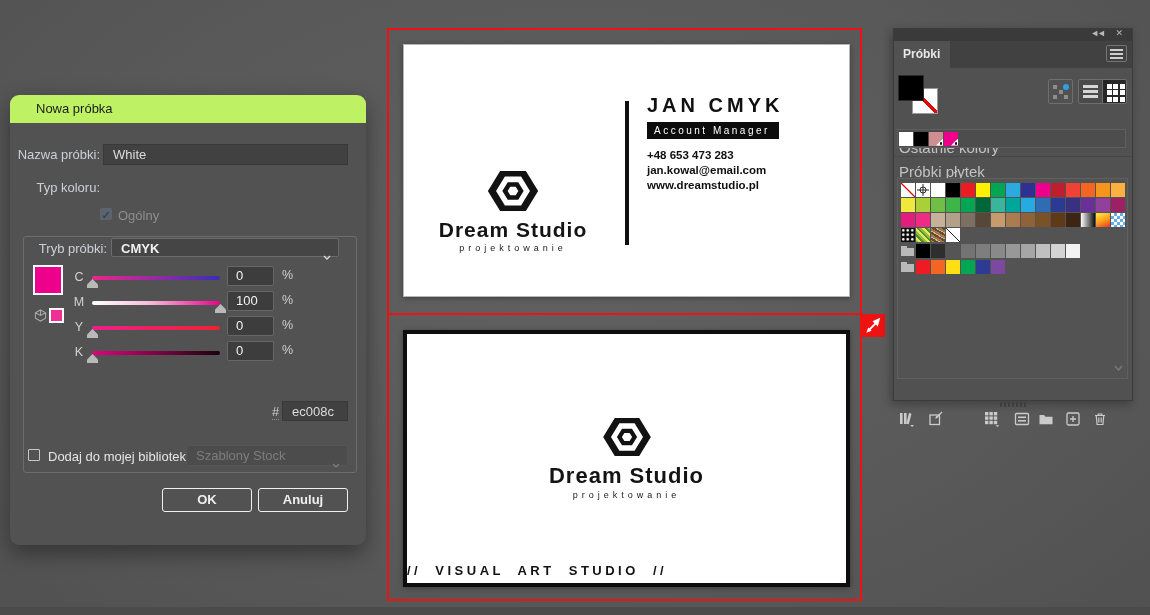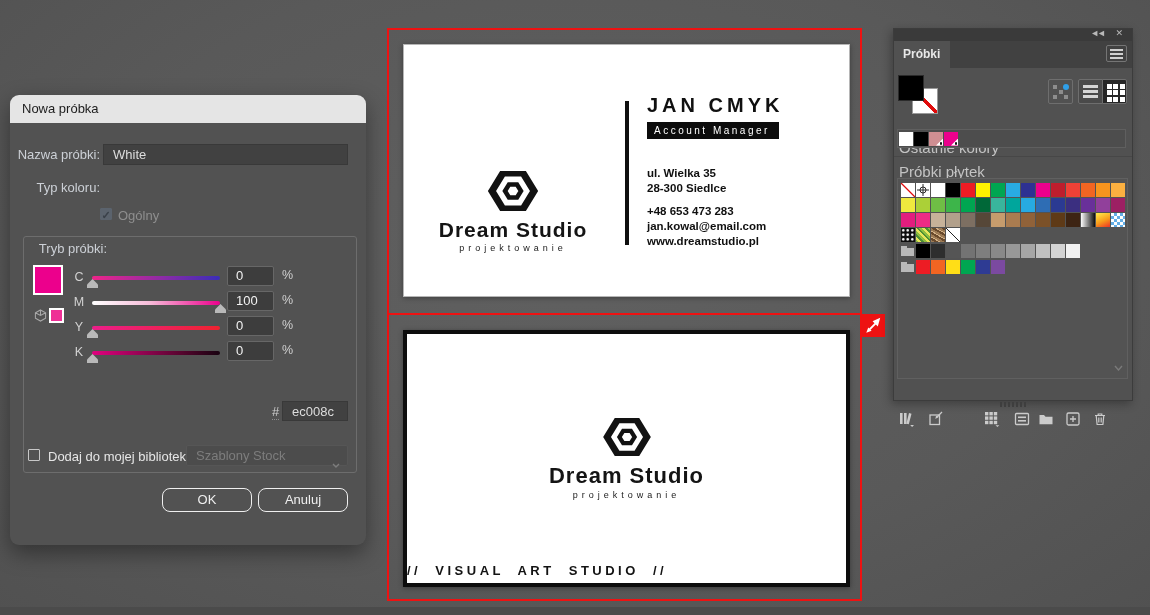--- a/index.html
+++ b/index.html
@@ -29,22 +29,22 @@
   .bc-addr { margin-top:27px; font-size:11.5px; font-weight:bold; line-height:14.5px; }
   .bc-contact { margin-top:9px; font-size:11.5px; font-weight:bold; line-height:15px; }
 
   .back-center { position:absolute; left:0; top:84px; width:100%; text-align:center; }
   .back-tagline { position:absolute; left:0; bottom:5px; width:100%; text-align:left;
                   font-size:13px; font-weight:bold; letter-spacing:3.5px; word-spacing:7px; color:#131313; }
 
   
   .dialog { left:10px; top:95px; width:356px; height:450px; background:#525252;
             border-radius:9px; box-shadow:0 8px 22px rgba(0,0,0,.4); color:#ccd0d6; font-size:13px; }
-  .dlg-titlebar { position:absolute; left:0; top:0; width:100%; height:28px; background:#e5e5e5;
-                  border-radius:9px 9px 0 0; color:#1c1c1c; line-height:28px; padding-left:12px; font-size:13px; }
+  .dlg-titlebar { position:absolute; left:0; top:0; width:100%; height:28px; background:#bef264;
+                  border-radius:9px 9px 0 0; color:#1c1c1c; line-height:28px; padding-left:26px; font-size:13px; }
   .dlg-label { position:absolute; text-align:right; color:#ccd0d6; }
   .field { position:absolute; background:#414141; border:1px solid #393939; color:#dddddd;
            font-size:13px; line-height:19px; padding-left:9px; }
   .dd { position:absolute; background:#454545; border:1px solid #6b6b6b; color:#f0f0f0;
         font-size:13px; line-height:19px; padding-left:9px; border-radius:2px; }
   .dd .chev { position:absolute; right:7px; top:50%; margin-top:-2px; width:8px; height:5px; }
   .dd-focus { border:1px solid #3f8fe8; box-shadow:0 0 0 1px rgba(63,143,232,.45); }
   .checkbox { position:absolute; width:12px; height:12px; border:1px solid #c7c7c7; background:transparent; border-radius:1px; }
   .checkbox.checked-dim { background:#5b636d; border-color:#5b636d; color:#3a4149; font-size:11px;
                           line-height:12px; text-align:center; font-weight:bold; }
@@ -70,21 +70,21 @@
             border:1px solid #676767; border-radius:2px; color:#f2f2f2; font-size:13px;
             line-height:18px; padding-left:8px; }
   .unit { position:absolute; left:272px; top:0; color:#d0d0d0; font-size:12.5px; }
 
   .hex-label { position:absolute; left:262px; top:309px; color:#cfcfcf; border-bottom:1px dotted #8f8f8f; }
   .hex-field { left:272px; top:306px; width:66px; height:20px; }
 
   .stock-dd { left:176px; top:350px; width:162px; height:21px; background:#4c4c4c; border:1px solid #565656;
               color:#7d7d7d; }
   .btn { position:absolute; top:393px; width:90px; height:24px; border:1.5px solid #efefef;
-         border-radius:8px; background:transparent; color:#efefef; font-size:13px; font-weight:normal;
+         border-radius:3px; background:transparent; color:#efefef; font-size:13px; font-weight:bold;
          text-align:center; line-height:21px; cursor:default; }
 
   
   .panel { left:893px; top:28px; width:240px; height:373px; background:#515151;
            border:1px solid #3c3c3c; box-shadow:-2px 3px 9px rgba(0,0,0,.3); }
   .panel-topbar { position:absolute; left:0; top:0; width:100%; height:12px; background:#3a3a3a;
                   color:#b8b8b8; }
   .panel-topbar .tbi { position:absolute; top:-1px; font-size:9px; letter-spacing:-2px; }
   .tab-strip { position:absolute; left:0; top:12px; width:100%; height:27px; background:#414141; }
   .tab-active { position:absolute; left:0; top:0; width:56px; height:27px; background:#515151;
@@ -173,24 +173,20 @@
           <polygon points="34,40 42,27 58,27 66,40 58,53 42,53" fill="none" stroke="#121212" stroke-width="9"></polygon>
         </svg>
       </span>
       <div class="brand">Dream Studio</div>
       <div class="brand-sub">projektowanie</div>
     </div>
     <div class="bc-divider"></div>
     <div class="bc-right">
       <div class="bc-name">JAN CMYK</div>
       <div class="bc-role">Account Manager</div>
-      <div class="bc-addr">
-        <div>ul. Wielka 35</div>
-        <div>28-300 Siedlce</div>
-      </div>
       <div class="bc-contact">
         <div>+48 653 473 283</div>
         <div>jan.kowal@email.com</div>
         <div>www.dreamstudio.pl</div>
       </div>
     </div>
   </div>
 
   <div class="abs card card-back">
     <div class="back-center">
@@ -213,20 +209,28 @@
     <div class="field" style="left:93px; top:49px; width:245px; height:21px;">White</div>
 
     <div class="dlg-label" style="left:0; top:85px; width:90px;">Typ koloru:</div>
 
     <div class="checkbox checked-dim" style="left:90px; top:113px;">✓</div>
     <div class="dlg-label dim-label" style="left:108px; top:113px; width:70px; text-align:left;">Ogólny</div>
 
     <div class="groupbox"></div>
 
     <div class="dlg-label" style="left:0; top:146px; width:97px;">Tryb próbki:</div>
+    <div class="dd" style="left:101px; top:143px; width:228px; height:19px; font-weight:bold;">
+      <span>CMYK</span>
+      <span class="chev">
+        <svg width="8" height="5" viewBox="0 0 8 5">
+            <polyline points="1,1 4,4 7,1" fill="none" stroke="#d8d8d8" stroke-width="1.4"></polyline>
+          </svg>
+      </span>
+    </div>
 
     <div class="preview-swatch" style="background: rgb(236, 0, 140);"></div>
     <div class="cube-icon">
       <svg width="13" height="13" viewBox="0 0 14 14">
         <path d="M7 1 L12.5 4 V10 L7 13 L1.5 10 V4 Z M7 1 V7 M1.5 4 L7 7 L12.5 4" fill="none" stroke="#a9a9a9" stroke-width="1.1"></path>
       </svg>
     </div>
     <div class="mini-swatch" style="background:#ef2f96;"></div>
 
     <div class="slider-row" style="top:173px;">

